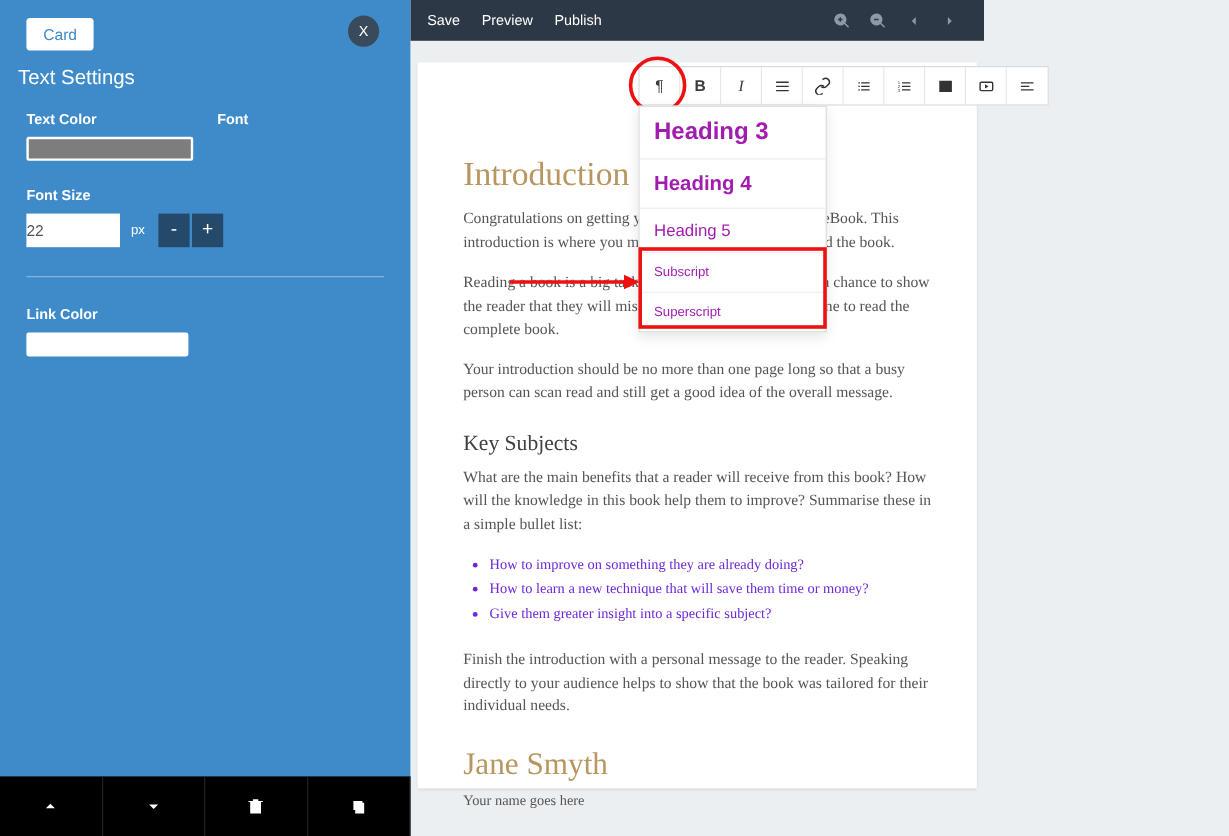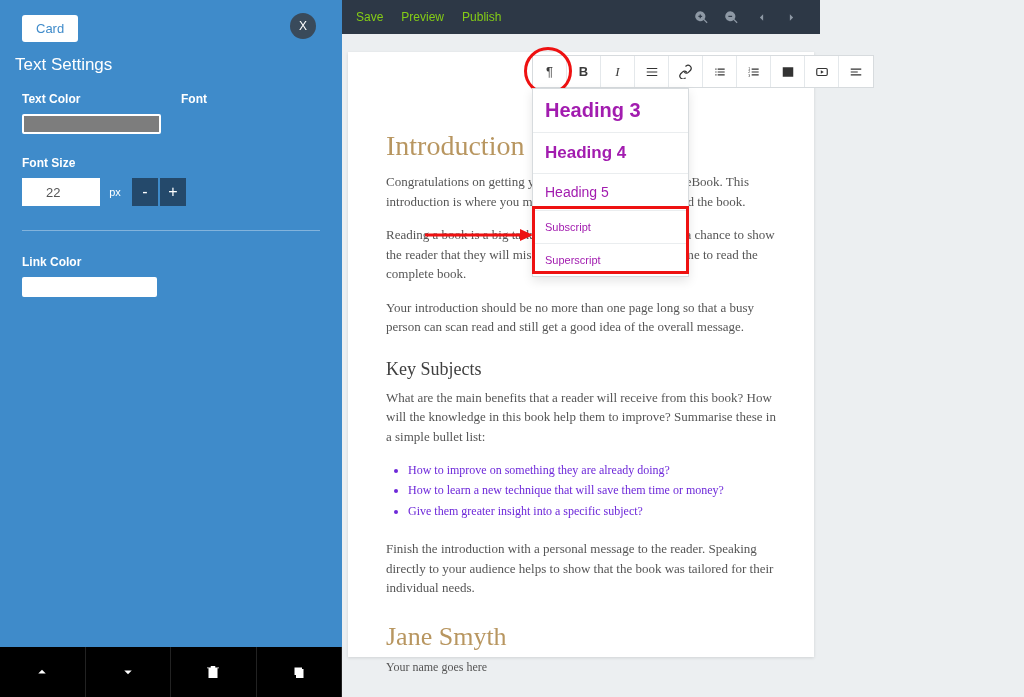--- a/index.html
+++ b/index.html
@@ -11,31 +11,31 @@
   .close-x { position:absolute; top:13px; right:26px; width:26px; height:26px; border-radius:50%; background:#394a5b; color:#fff; display:flex; align-items:center; justify-content:center; font-size:12px; cursor:pointer }
   .panel-title { position:absolute; top:55px; left:15px; font-size:17px; font-weight:400; }
   .settings { position:absolute; top:92px; left:22px; right:22px; }
   .row { display:flex; gap:20px; }
   .field { flex:1; }
   .label { font-size:12px; font-weight:600; margin-bottom:8px; display:block;}
   .swatch { height:20px; border:2px solid #fff; border-radius:2px; background:#7d7d7d; }
   .select { width:100%; height:26px; border:1px solid #aaa; border-radius:3px; background:linear-gradient(#fff,#f0f0f0); color:#444; font-size:12px; padding:0 6px; position:relative;}
   .select .caret { position:absolute; right:6px; top:3px; font-size:10px; line-height:9px; color:#555;}
   .fontsize-row { display:flex; align-items:center; margin-top:8px; }
-  .fs-input { width:78px; height:28px; border:none; background:#fff; color:#555; font-size:13px; padding:0 24px; }
+  .fs-input { width:78px; height:28px; border:none; background:#fff; color:#555; font-size:13px; padding:0 0; }
   .unit { width:30px; height:28px; display:flex; align-items:center; justify-content:center; font-size:11px;}
   .stepbtn { width:26px; height:28px; background:#24496b; color:#fff; display:flex; align-items:center; justify-content:center; font-size:16px; cursor:pointer; margin-left:2px;}
   .divider { border-top:1px solid rgba(255,255,255,.35); margin:24px 0;}
   .link-swatch { height:20px; border:2px solid #fff; background:#fff; border-radius:2px;}
   .bottombar { position:absolute; bottom:0; left:0; right:0; height:50px; background:#000; display:flex }
   .bb-btn { flex:1; color:#fff; display:flex; align-items:center; justify-content:center; cursor:pointer; border-right:1px solid #222;}
   .bb-btn svg { width:18px; height:18px; fill:#fff;}
   
   .main { flex:1; display:flex; flex-direction:column; background:#eceff1;}
-  .topbar { height:34px; background:#2d3846; display:flex; align-items:center; padding:0 14px; color:#84cc16; font-size:12px;}
+  .topbar { height:34px; background:#2d3846; display:flex; align-items:center; padding:0 14px; color:#ffffff; font-size:12px;}
   .topbar .link { margin-right:18px; cursor:pointer;}
   .topbar .spacer { flex:1 }
   .topbar .ticon { width:30px; display:flex; justify-content:center; cursor:pointer; color:#8e99a5;}
   .canvas { flex:1; overflow:auto; display:flex; justify-content:center; padding:18px 0 40px;}
   .page { width:466px; background:#fff; box-shadow:0 1px 3px rgba(0,0,0,.12); position:relative; padding:78px 38px 30px 38px;}
   
   .etoolbar { position:absolute; top:55px; left:532px; height:33px; background:#fff; border:1px solid #d7dbde; display:flex; z-index:5}
   .etoolbar .btn { width:34px; display:flex; align-items:center; justify-content:center; border-right:1px solid #e4e8eb; font-size:13px; color:#3b3b3b; cursor:pointer;}
   .etoolbar .btn.b { font-weight:bold; }
   .etoolbar .btn.i { font-style:italic; font-family:Georgia, serif;}

